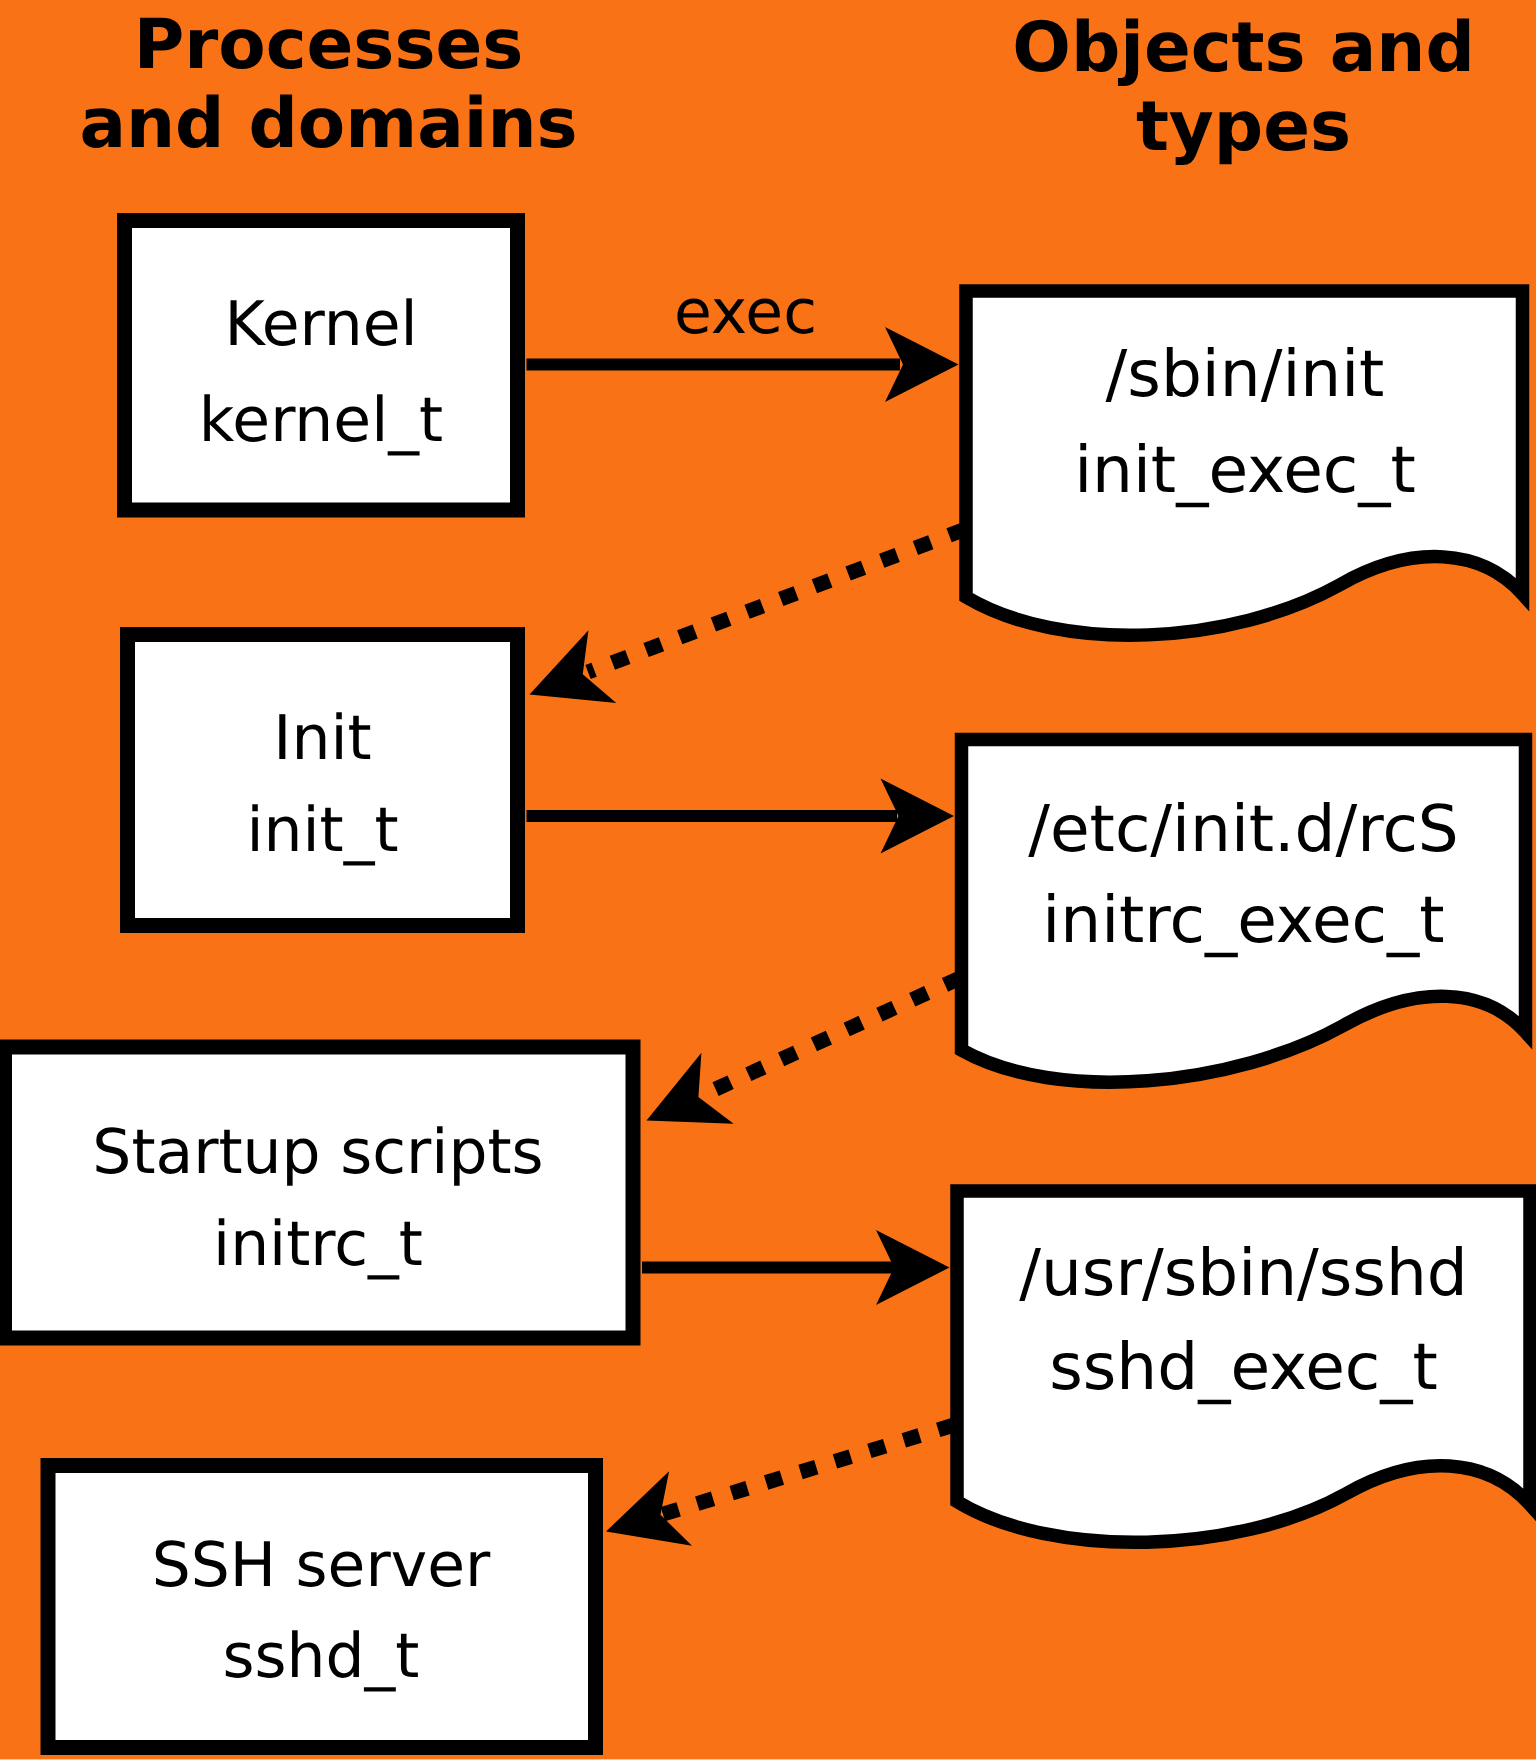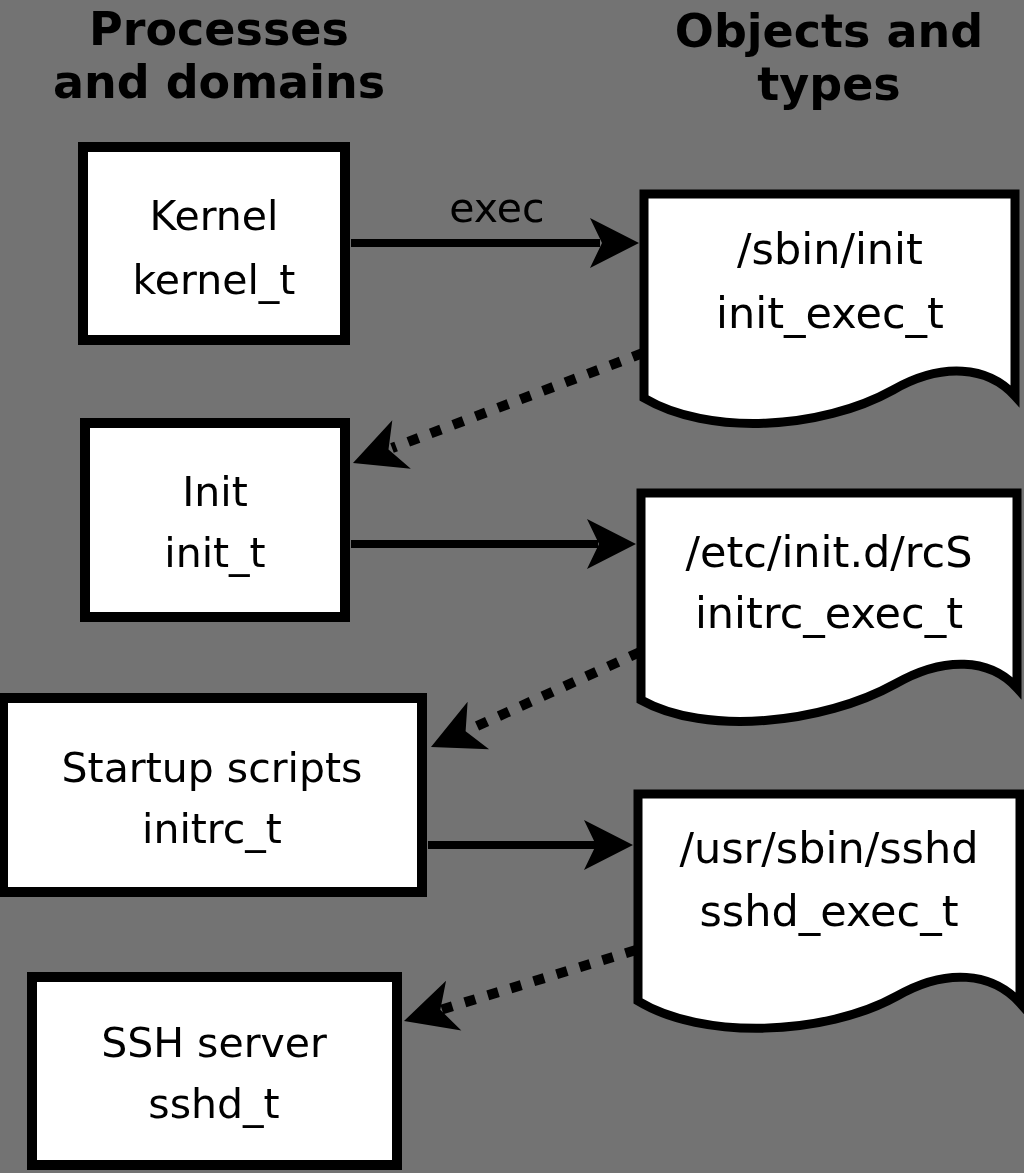--- a/index.html
+++ b/index.html
@@ -1,20 +1,20 @@
 <!DOCTYPE html>
 <html><head>
 <meta charset="utf-8">
 <style>
   html, body { margin: 0; padding: 0; background: #ffffff; }
   .stage {
     position: relative;
     width: 1024px;
     height: 1173px;
-    background: #737373;
+    background: #f97316;
     overflow: hidden;
   }
   svg { display: block; }
   text {
     fill: #000000;
     font-family: "DejaVu Sans", sans-serif;
     text-anchor: middle;
   }
   .hdr  { font-size: 46px; font-weight: bold; }
   .node-text { font-size: 41px; }

